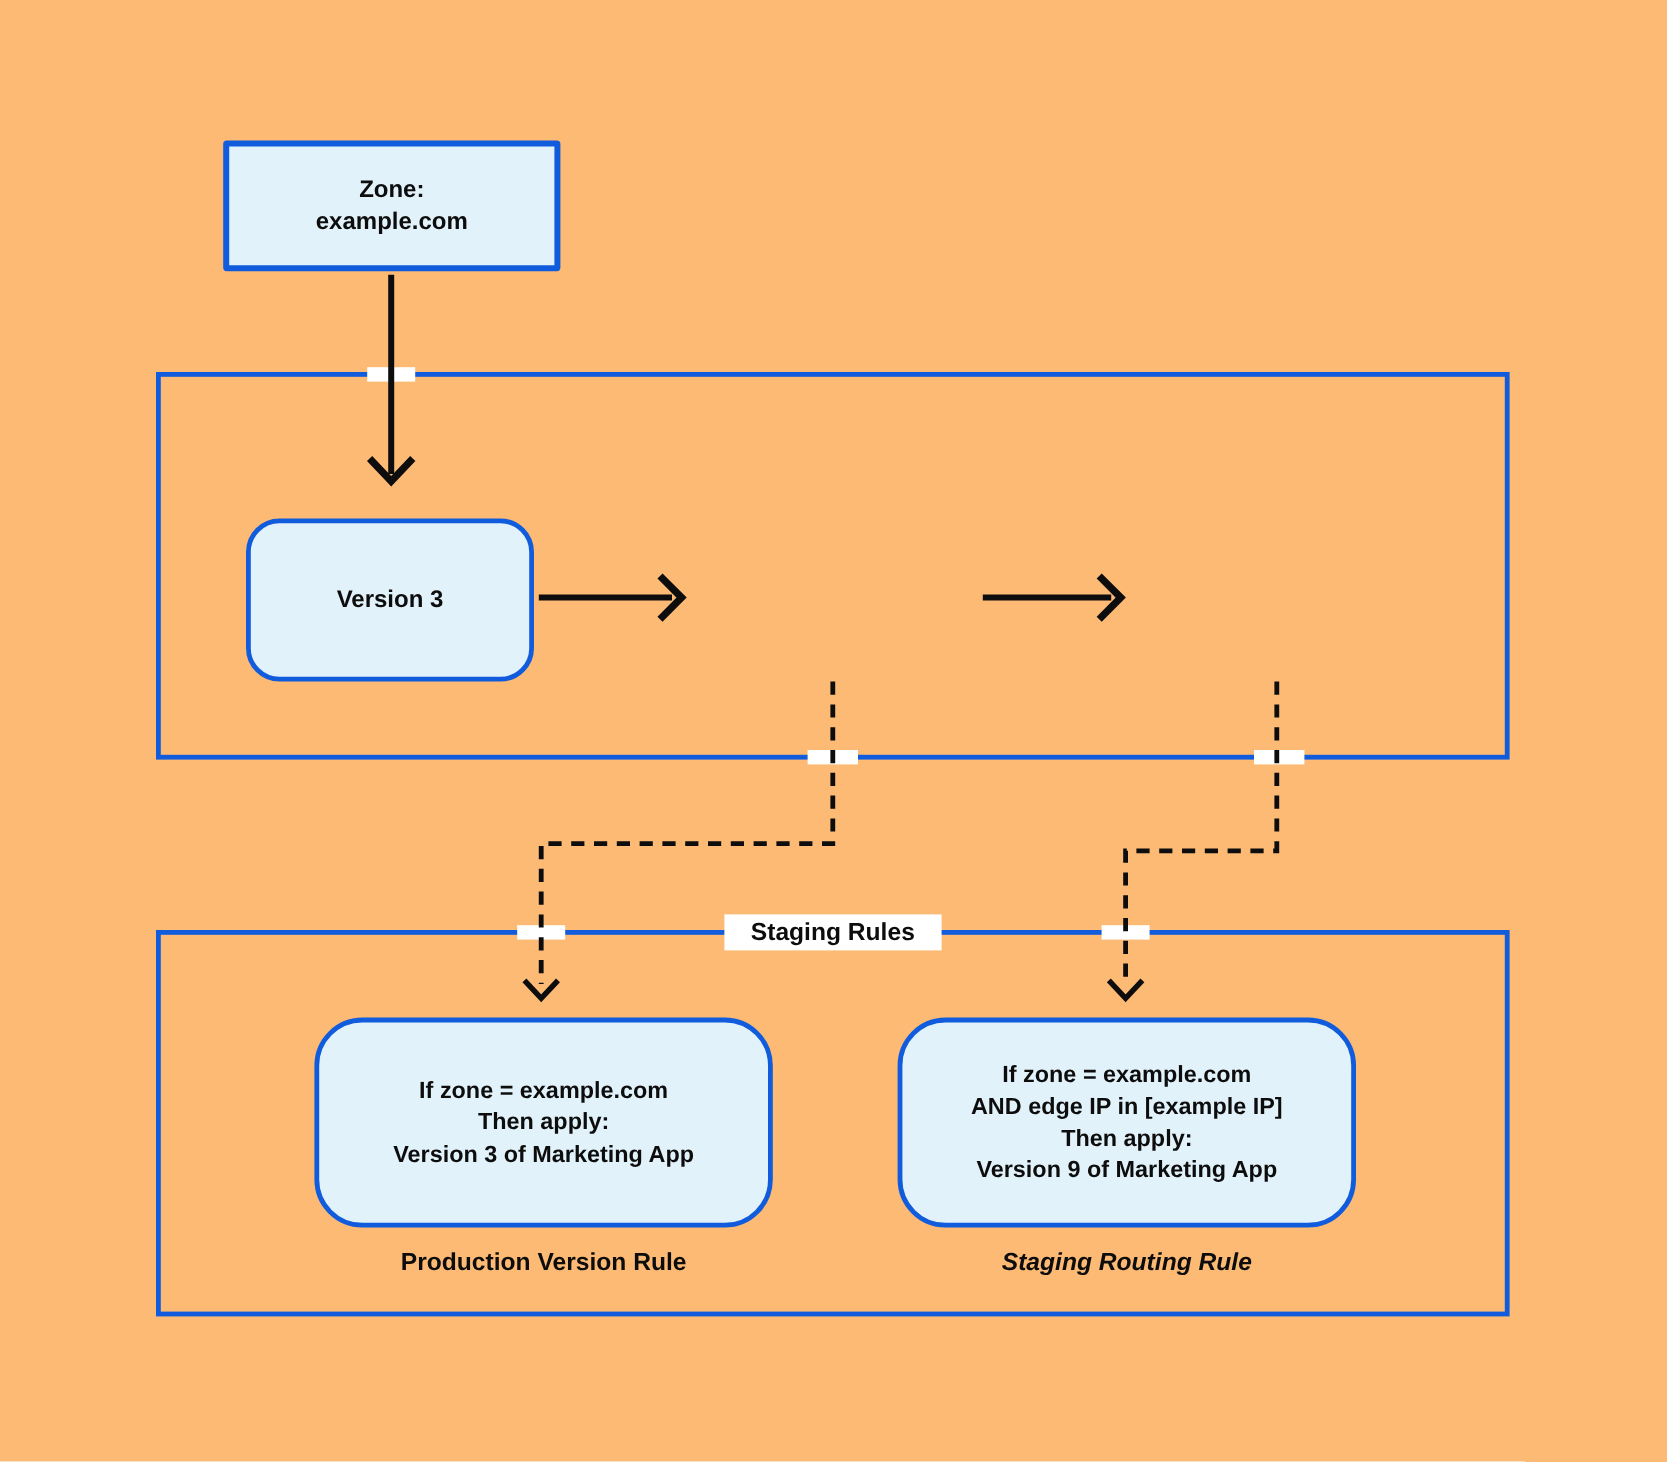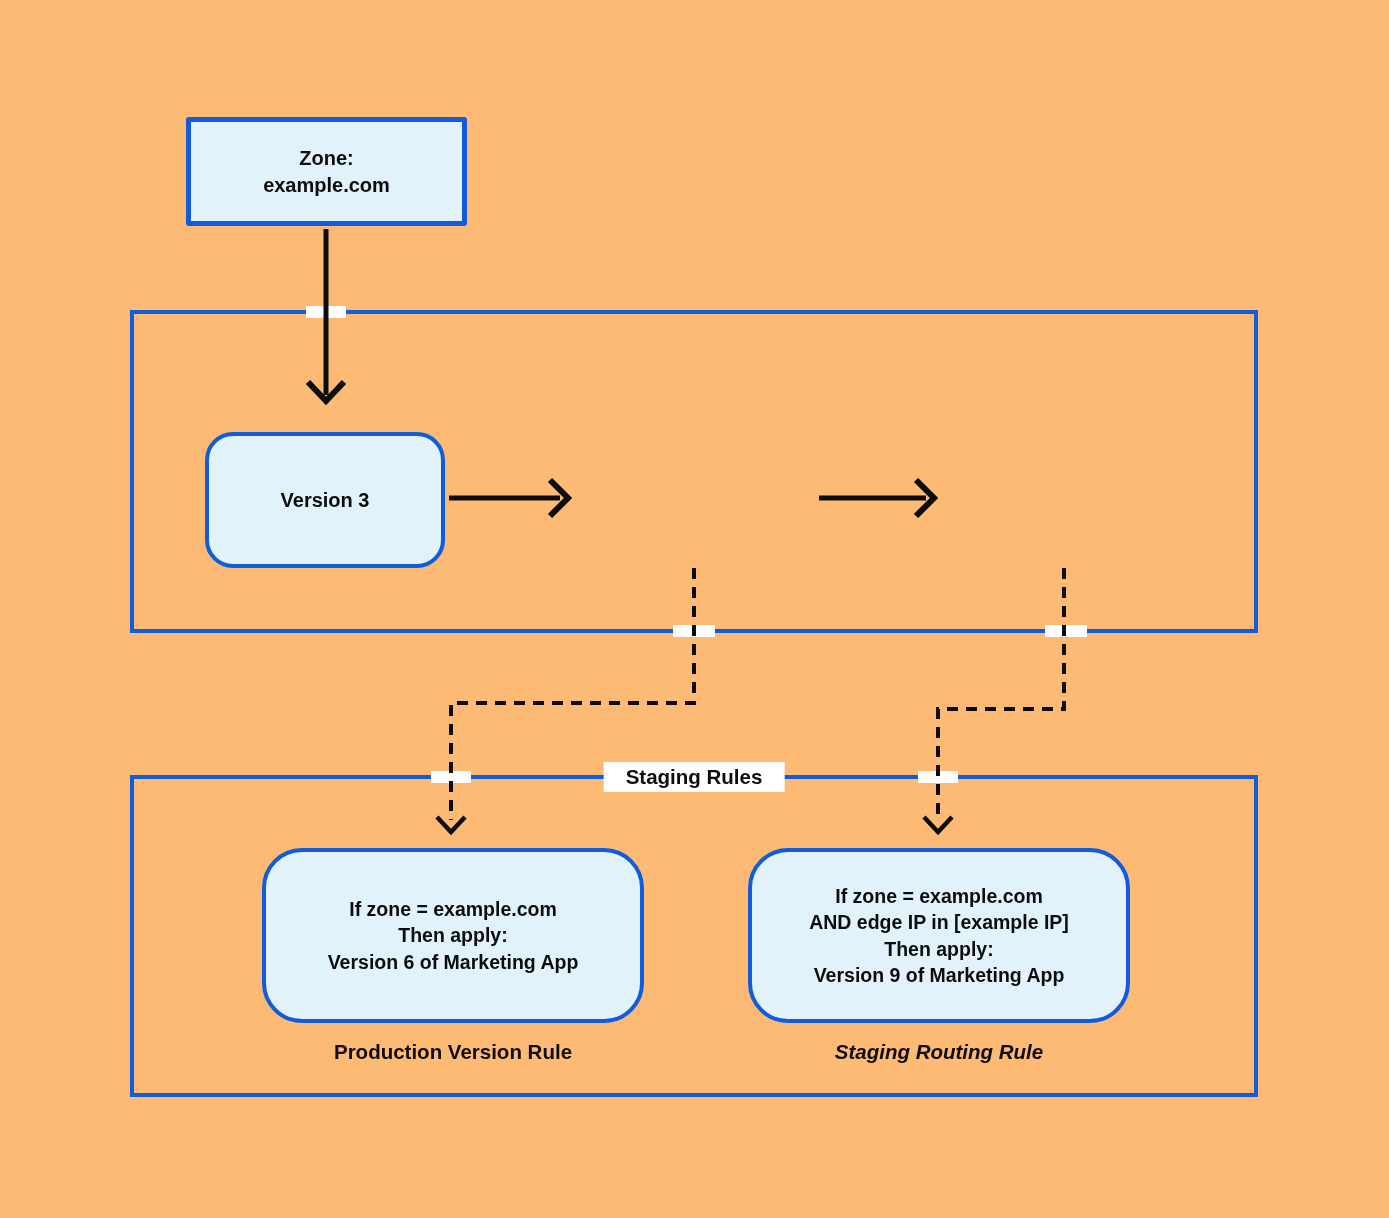--- a/index.html
+++ b/index.html
@@ -158,21 +158,21 @@
 
   <div class="container-label routing-label">Staging Rules</div>
 
   <div class="node version-box version-1">
     <span>Version 3</span>
   </div>
 
   <div class="node rule-box production-rule">
     <span>If zone = example.com</span>
     <span>Then apply:</span>
-    <span>Version 6 of Marketing App</span>
+    <span>Version 3 of Marketing App</span>
   </div>
   <div class="node rule-box staging-rule">
     <span>If zone = example.com</span>
     <span>AND edge IP in [example IP]</span>
     <span>Then apply:</span>
     <span>Version 9 of Marketing App</span>
   </div>
 
   <div class="caption production-caption">Production Version Rule</div>
   <div class="caption staging-caption">Staging Routing Rule</div>

